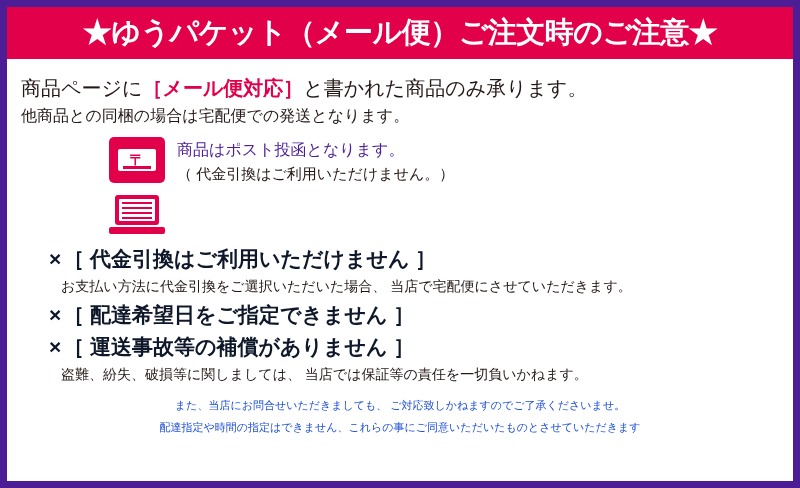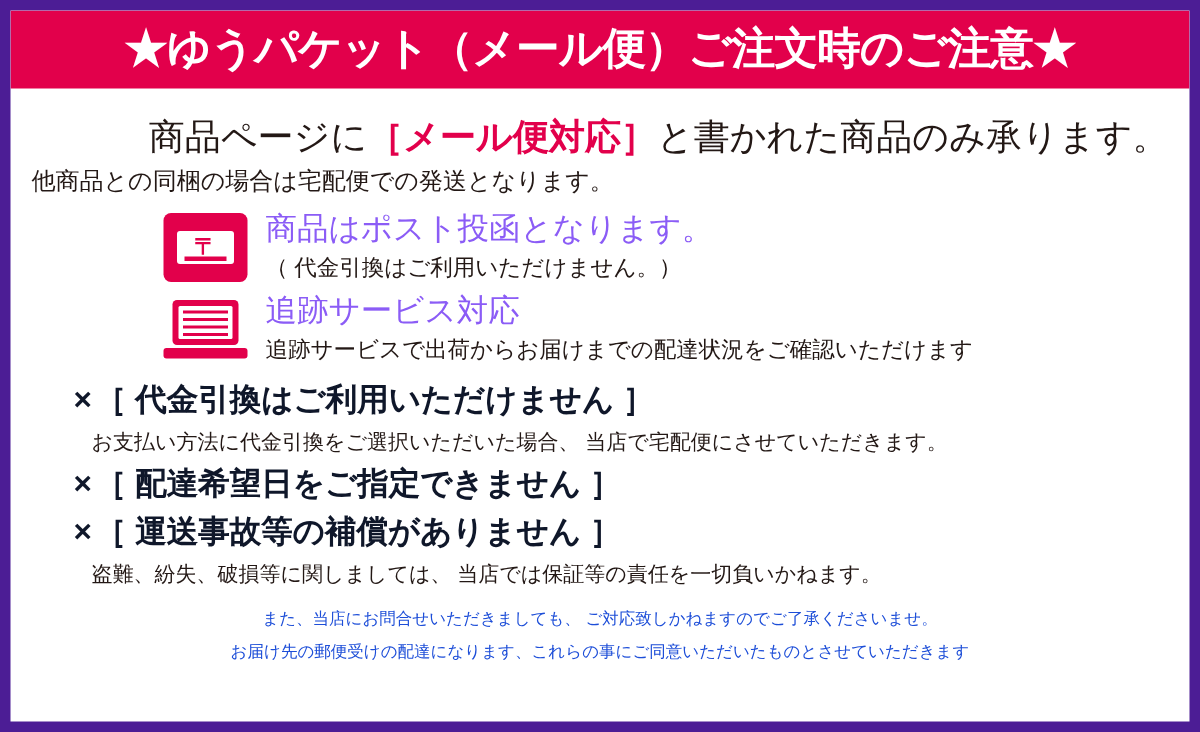--- a/index.html
+++ b/index.html
@@ -28,22 +28,22 @@
     justify-content: center;
     font-size: 29px;
     font-weight: bold;
     letter-spacing: -0.5px;
     white-space: nowrap;
   }
   .body-area {
     padding: 10px 14px 6px 14px;
   }
   .lead {
-    text-align: right;
-    font-size: 24px;
+    text-align: left;
+    font-size: 20px;
     color: #231815;
     margin: 6px 0 4px 0;
     white-space: nowrap;
   }
   .lead .hl {
     color: #e2004b;
     font-weight: bold;
   }
   .lead2 {
     text-align: left;
@@ -134,25 +134,24 @@
     top: 35px;
     width: 56px;
     height: 7px;
     background: #e2004b;
     border-radius: 2px;
   }
   .feature .ftext {
     padding-top: 0;
   }
   .ftext .t1 {
-    font-size: 21px;
-    color: #8b5cf6;
+    font-size: 16px;
+    color: #4c1d95;
     line-height: 25px;
     white-space: nowrap;
-    font-family: Liberation Mono, monospace;
   }
   .ftext .t2 {
     font-size: 15px;
     color: #231815;
     line-height: 24px;
     white-space: nowrap;
   }
   .block {
     margin: 2px 0 0 0;
   }
@@ -217,24 +216,20 @@
         <div class="screen"></div>
         <div class="screen-inner"></div>
         <div class="rows">
             <i></i>
             <i></i>
             <i></i>
             <i></i>
           </div>
         <div class="base"></div>
       </div>
-      <div class="ftext">
-        <div class="t1">追跡サービス対応</div>
-        <div class="t2">追跡サービスで出荷からお届けまでの配達状況をご確認いただけます</div>
-      </div>
     </div>
 
     <div class="block">
       <div class="head">
         <span class="x">×</span><span>［ 代金引換はご利用いただけません ］</span>
       </div>
       <div class="desc">お支払い方法に代金引換をご選択いただいた場合、 当店で宅配便にさせていただきます。</div>
     </div>
 
     <div class="block">
@@ -245,17 +240,17 @@
 
     <div class="block">
       <div class="head">
         <span class="x">×</span><span>［ 運送事故等の補償がありません ］</span>
       </div>
       <div class="desc">盗難、紛失、破損等に関しましては、 当店では保証等の責任を一切負いかねます。</div>
     </div>
 
     <div class="footnotes">
       <div>また、当店にお問合せいただきましても、 ご対応致しかねますのでご了承くださいませ。</div>
-      <div>お届け先の郵便受けの配達になります、これらの事にご同意いただいたものとさせていただきます</div>
+      <div>配達指定や時間の指定はできません、これらの事にご同意いただいたものとさせていただきます</div>
     </div>
 
   </div>
 </div>
 
 </body></html>

